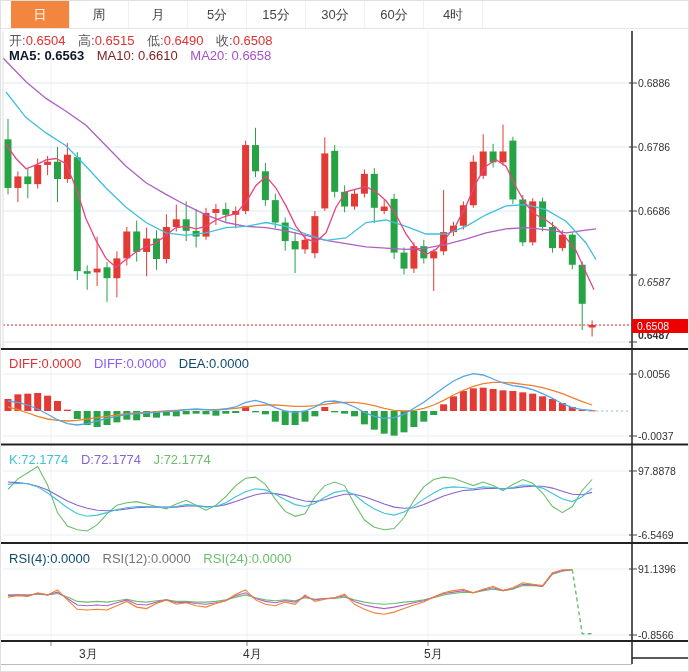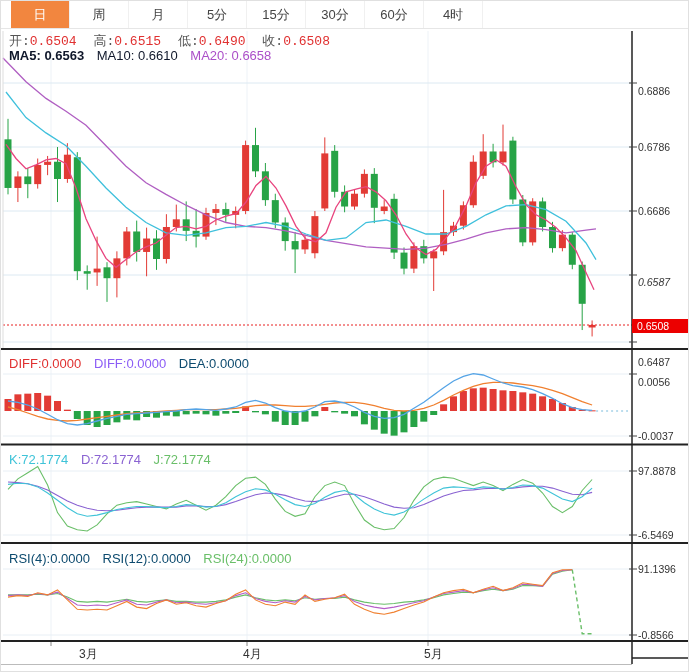--- a/index.html
+++ b/index.html
@@ -11,23 +11,23 @@
   .tab{width:58px;height:27px;line-height:27px;text-align:center;font-size:13px;color:#444;background:#fff;
        border-right:1px solid #f0f0f0;cursor:pointer;}
   .tab.active{background:#f2863f;color:#fff;}
   .txt{position:absolute;left:8px;z-index:4;font-size:13px;white-space:nowrap;}
   .txt span{margin-right:9px;}
   .lbl{color:#555;margin-right:0 !important;}
   .axis-lab{position:absolute;left:637px;z-index:4;font-size:10.5px;color:#333;}
   .month-lab{position:absolute;z-index:4;font-size:12px;color:#333;}
   #price-badge{position:absolute;left:631px;top:318px;width:58px;height:14px;background:#ec0000;color:#fff;
                font-size:10.5px;line-height:14px;padding-left:5px;box-sizing:border-box;z-index:4;}
-  .c-red{color:#e03030;} .c-pink{color:#0f172a;font-weight:bold;} .c-cyan{color:#0f172a;} .c-purple{color:#ab4fc8;}
+  .c-red{color:#e03030;} .c-pink{color:#0f172a;font-weight:bold;} .c-cyan{color:#7f1d1d;} .c-purple{color:#ab4fc8;}
   .c-blue{color:#8b5cf6;} .c-orange{color:#0c4a6e;} .c-kcyan{color:#3fc3d8;} .c-dpurple{color:#8a63d2;margin-top:20px;}
-  .c-green{color:#6abf69;} .c-rsi12{color:#0c4a6e;}
+  .c-green{color:#6abf69;} .c-rsi12{color:#737373;}
 </style>
 </head>
 <body>
 
 <div id="app">
   <svg id="chart-svg" width="689" height="672">
       <line x1="50" y1="30" x2="50" y2="640" stroke="#edf2f7" stroke-width="1"></line>
       <line x1="50" y1="640" x2="50" y2="645" stroke="#888" stroke-width="1"></line>
       <line x1="246" y1="30" x2="246" y2="640" stroke="#edf2f7" stroke-width="1"></line>
       <line x1="246" y1="640" x2="246" y2="645" stroke="#888" stroke-width="1"></line>
@@ -263,21 +263,21 @@
       <div class="tab active">日</div>
       <div class="tab">周</div>
       <div class="tab">月</div>
       <div class="tab">5分</div>
       <div class="tab">15分</div>
       <div class="tab">30分</div>
       <div class="tab">60分</div>
       <div class="tab">4时</div>
     </div>
 
-  <div class="txt" style="top:31px;font-family:Liberation Mono, monospace;">
+  <div class="txt" style="top:31px;">
     <span class="lbl">开:</span><span class="c-red">0.6504</span>
     <span class="lbl">高:</span><span class="c-red">0.6515</span>
     <span class="lbl">低:</span><span class="c-red">0.6490</span>
     <span class="lbl">收:</span><span class="c-red">0.6508</span>
   </div>
 
   <div class="txt" style="top:47px;">
     <span class="c-pink">MA5: 0.6563</span>
     <span class="c-cyan">MA10: 0.6610</span>
     <span class="c-purple">MA20: 0.6658</span>
@@ -294,28 +294,28 @@
     <span class="c-dpurple">D:72.1774</span>
     <span class="c-green">J:72.1774</span>
   </div>
 
   <div class="txt" style="top:550px;">
     <span class="c-orange">RSI(4):0.0000</span>
     <span class="c-rsi12">RSI(12):0.0000</span>
     <span class="c-green">RSI(24):0.0000</span>
   </div>
 
-  <span class="axis-lab" style="top:84px;">0.6886</span>
+  <span class="axis-lab" style="top:76px;">0.6886</span>
   <span class="axis-lab" style="top:140px;">0.6786</span>
   <span class="axis-lab" style="top:204px;">0.6686</span>
   <span class="axis-lab" style="top:275px;font-style:italic;">0.6587</span>
-  <span class="axis-lab" style="top:355px;">0.6487</span>
+  <span class="axis-lab" style="top:328px;font-weight:bold;">0.6487</span>
   <div id="price-badge">0.6508</div>
 
-  <span class="axis-lab" style="top:367px;margin-top:8px;">0.0056</span>
+  <span class="axis-lab" style="top:367px;">0.0056</span>
   <span class="axis-lab" style="top:429px;">-0.0037</span>
   <span class="axis-lab" style="top:464px;">97.8878</span>
   <span class="axis-lab" style="top:528px;">-6.5469</span>
   <span class="axis-lab" style="top:562px;">91.1396</span>
   <span class="axis-lab" style="top:628px;">-0.8566</span>
 
   <span class="month-lab" style="left:70px;top:645px;margin-left:8px;">3月</span>
   <span class="month-lab" style="left:242px;top:645px;">4月</span>
   <span class="month-lab" style="left:423px;top:645px;">5月</span>
 </div>

